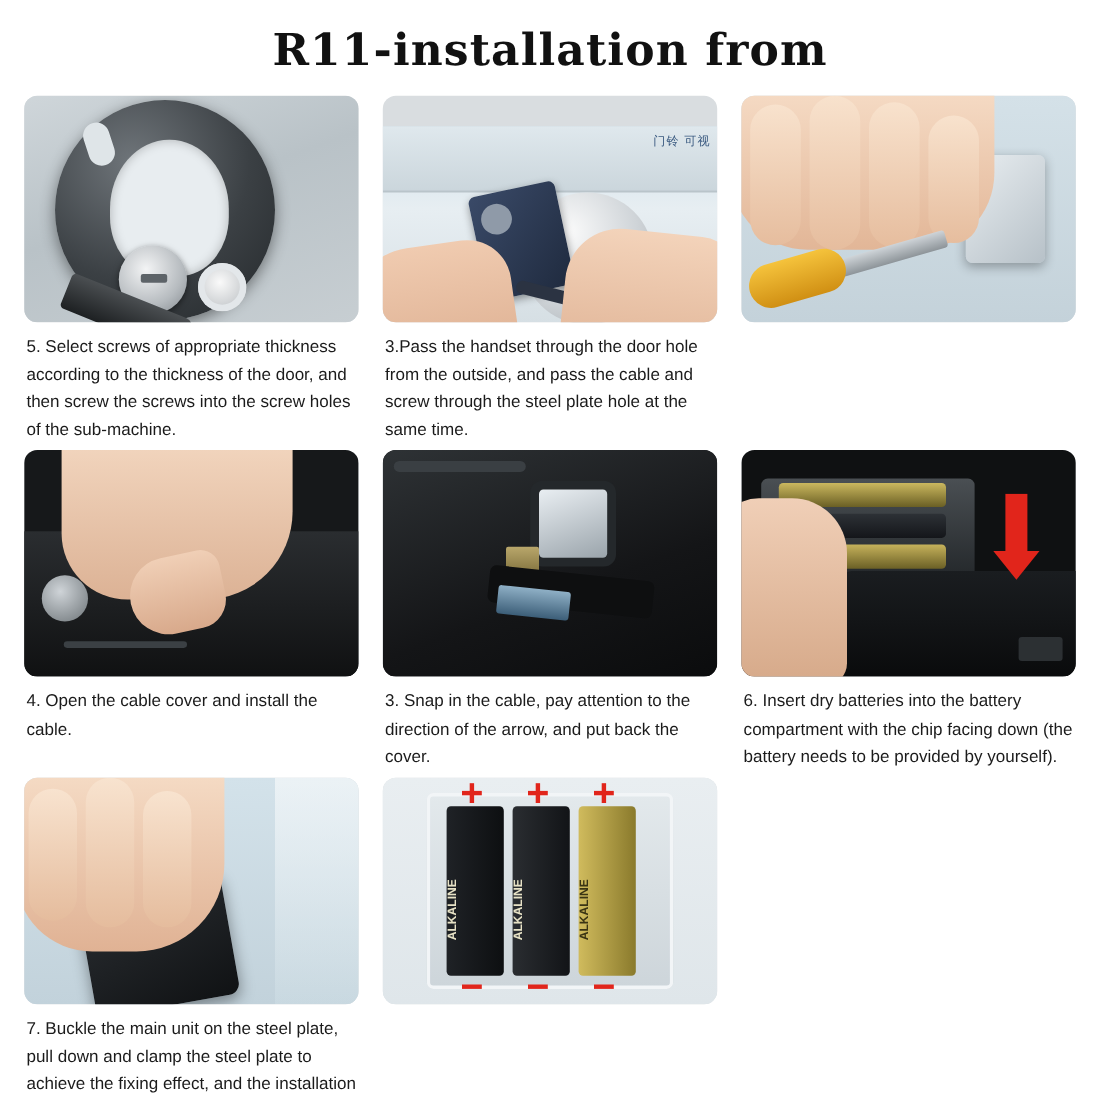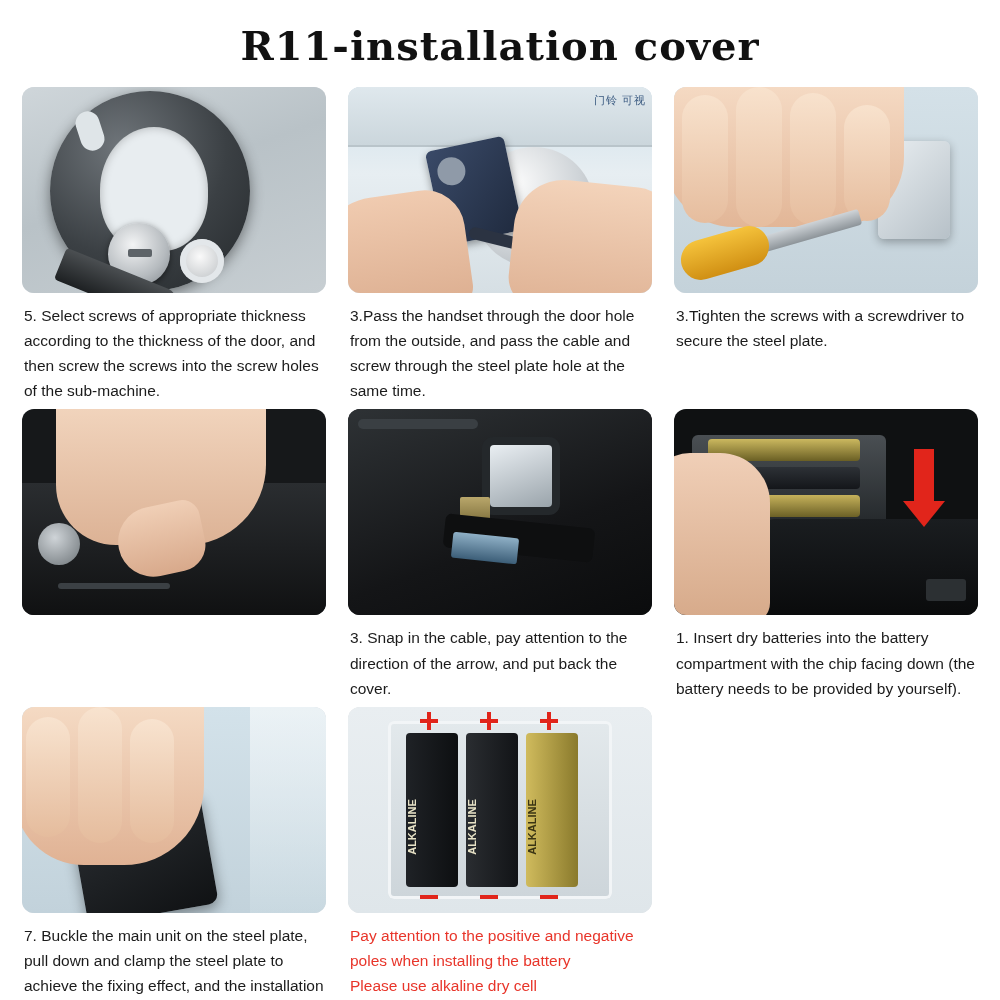--- a/index.html
+++ b/index.html
@@ -96,21 +96,21 @@
     transform: rotate(22deg); border-radius: 4px 10px 10px 4px;
   }
   .t1 .washer {
     position: absolute; left: 158px; top: 152px; width: 44px; height: 44px;
     border-radius: 50%;
     background: radial-gradient(circle at 45% 40%, #fafafa, #b0b5b9);
     box-shadow: inset 0 0 0 6px #e3e7ea;
   }
 
   
-  .t2 { background: linear-gradient(180deg,#cfe0ea 0%,#e7eef2 42%,#d6dfe4 100%); }
+  .t2 { background: linear-gradient(180deg,#cfe0ea 0%,#e7eef2 42%,#d6dfe4 100%); margin-top: 28px; }
   .t2 .wall {
     position: absolute; left: 0; top: 0; right: 0; height: 58px;
     background: linear-gradient(180deg,#dfe8ed,#cbd6dc);
     border-bottom: 2px solid #b9c4ca;
   }
   .t2 .label {
     position: absolute; right: 6px; top: 6px; font-size: 11px; color: #3a5a80;
     letter-spacing: 1px; white-space: nowrap;
   }
   .t2 .ring {
@@ -313,21 +313,21 @@
   }
   .t8 .plus { width: 18px; height: 4px; }
   .t8 .plus-v { position:absolute; width: 4px; height: 18px; background:#e1251b; }
   .t8 .minus { width: 18px; height: 4px; }
 </style>
 </head>
 <body>
 
 <div class="page">
 
-  <div class="title">R11-installation cover</div>
+  <div class="title">R11-installation from</div>
 
   <div class="grid">
 
     <div class="cell">
       <div class="thumb">
         <div class="thumb-inner t1">
           <div class="plate"></div>
           <div class="hole"></div>
           <div class="notch"></div>
           <div class="screw"></div>
@@ -359,34 +359,34 @@
           <div class="plate"></div>
           <div class="hand"></div>
           <div class="finger f1"></div>
           <div class="finger f2"></div>
           <div class="finger f3"></div>
           <div class="finger f4"></div>
           <div class="driver-s"></div>
           <div class="driver-h"></div>
         </div>
       </div>
-      <div class="caption">3.Tighten the screws with a screwdriver to secure the steel plate.</div>
     </div>
 
     <div class="cell">
       <div class="thumb">
         <div class="thumb-inner t4">
           <div class="unit"></div>
           <div class="vent"></div>
           <div class="dial"></div>
           <div class="chip"></div>
           <div class="hand"></div>
           <div class="thumb-f"></div>
         </div>
       </div>
+      <div class="caption">4. Open the cable cover and install the cable.</div>
     </div>
 
     <div class="cell">
       <div class="thumb">
         <div class="thumb-inner t5">
           <div class="body"></div>
           <div class="edge"></div>
           <div class="screen"></div>
           <div class="pad"></div>
           <div class="flex"></div>
@@ -402,21 +402,21 @@
           <div class="comp"></div>
           <div class="cellb b1"></div>
           <div class="cellb b2"></div>
           <div class="cellb b3"></div>
           <div class="device"></div>
           <div class="keys"></div>
           <div class="hand"></div>
           <div class="arrow"></div>
         </div>
       </div>
-      <div class="caption">1. Insert dry batteries into the battery compartment with the chip facing down (the battery needs to be provided by yourself).</div>
+      <div class="caption">6. Insert dry batteries into the battery compartment with the chip facing down (the battery needs to be provided by yourself).</div>
     </div>
 
     <div class="cell">
       <div class="thumb">
         <div class="thumb-inner t7">
           <div class="glass"></div>
           <div class="unit"></div>
           <div class="hand"></div>
           <div class="fing g1"></div>
           <div class="fing g2"></div>
@@ -446,18 +446,16 @@
               <span class="plus-v" style="left:7px; top:-7px;"></span>
             </div>
           <div class="plus" style="left:192px; top:12px;">
               <span class="plus-v" style="left:7px; top:-7px;"></span>
             </div>
           <div class="minus" style="left:72px; bottom:14px;"></div>
           <div class="minus" style="left:132px; bottom:14px;"></div>
           <div class="minus" style="left:192px; bottom:14px;"></div>
         </div>
       </div>
-      <div class="caption warn" style="white-space: pre-line;">Pay attention to the positive and negative poles when installing the battery
-Please use alkaline dry cell</div>
     </div>
 
   </div>
 </div>
 
 </body></html>

